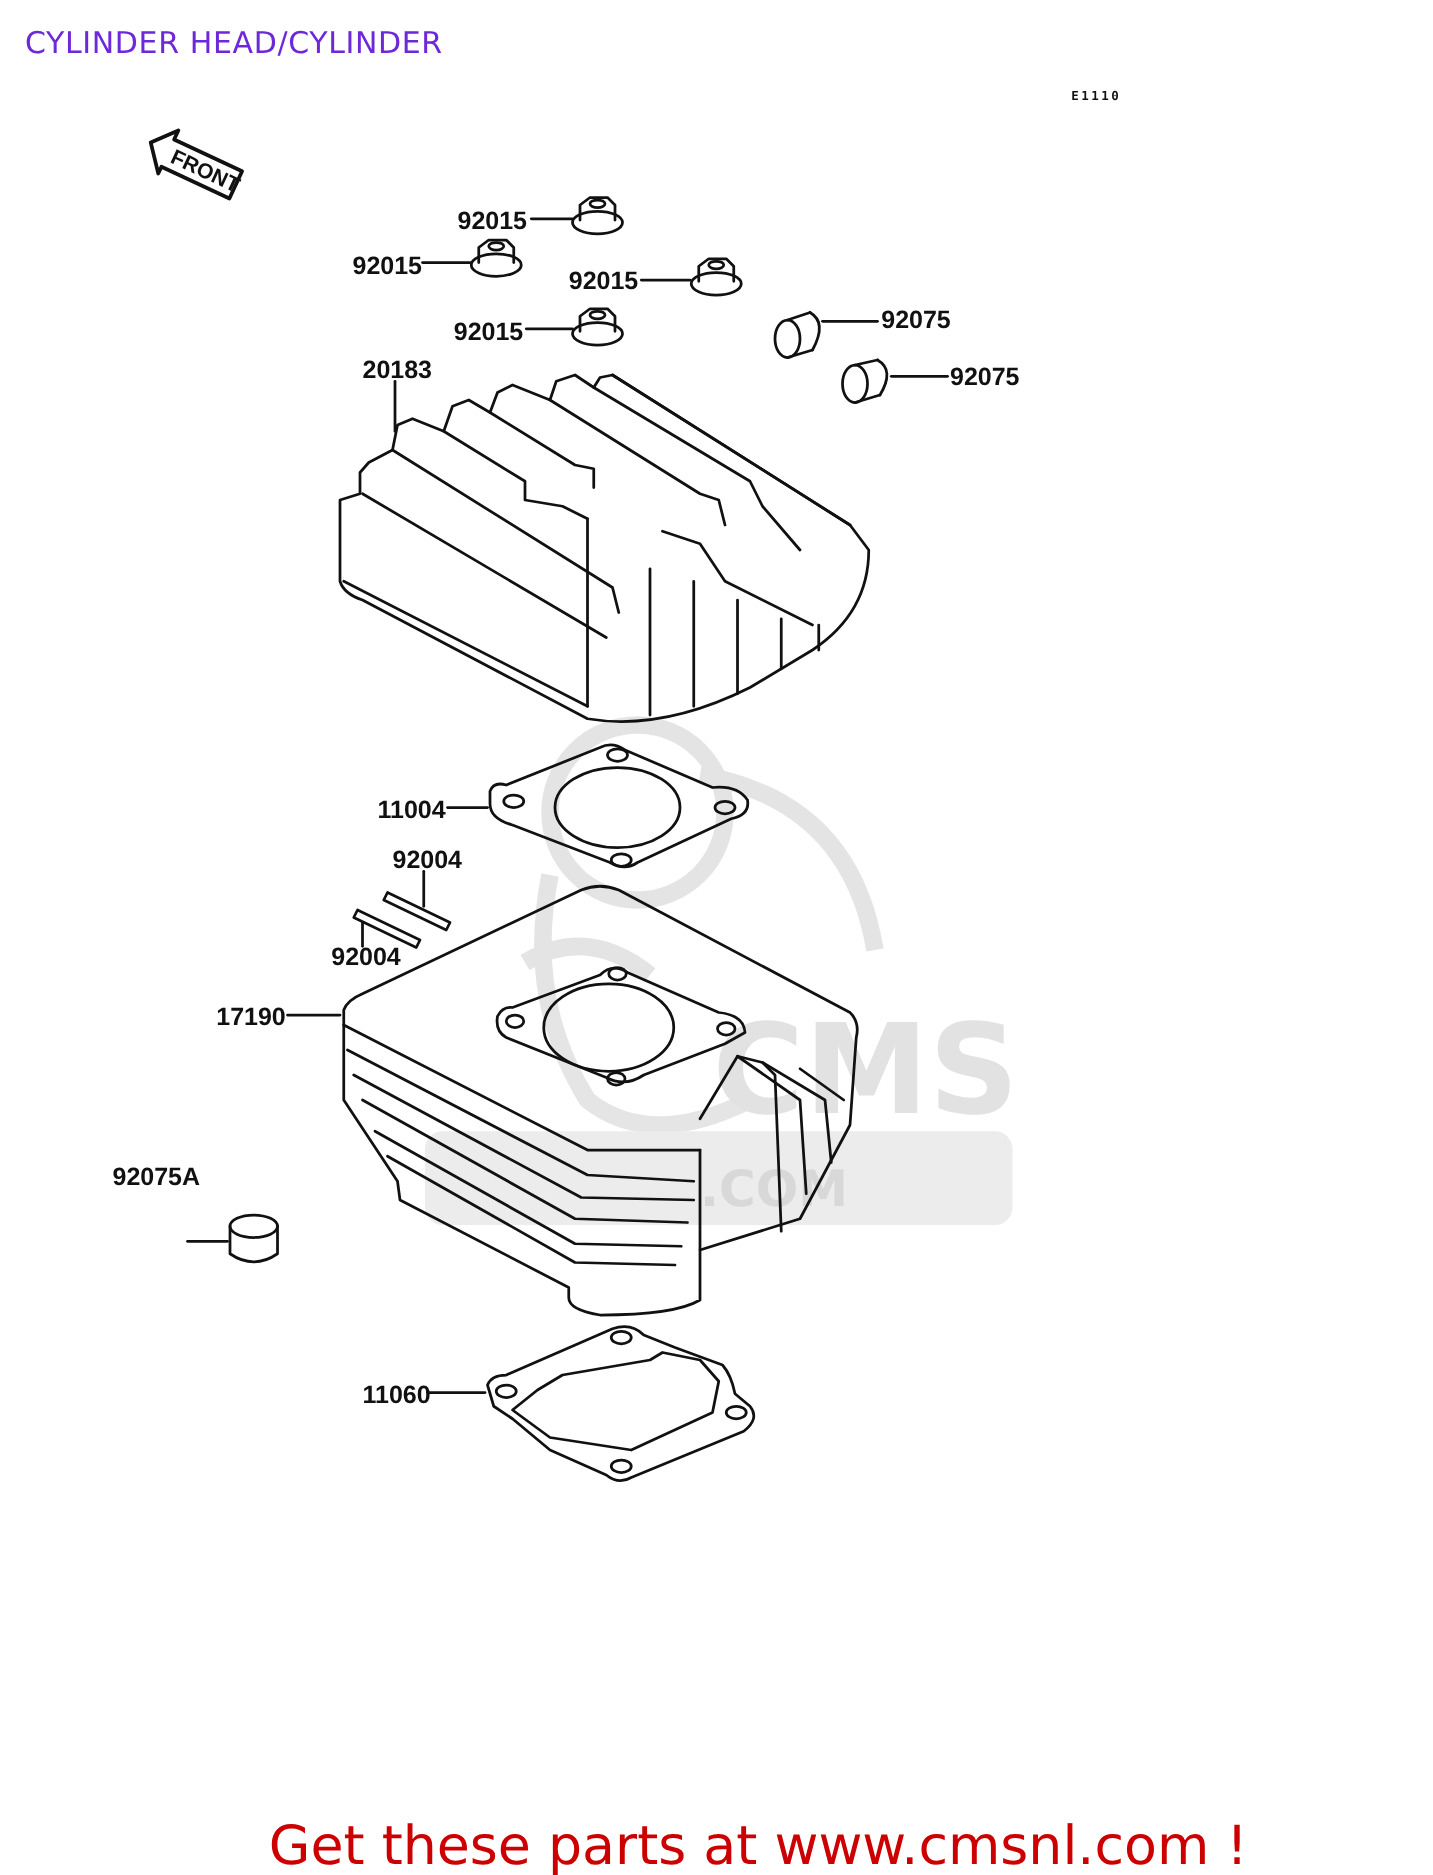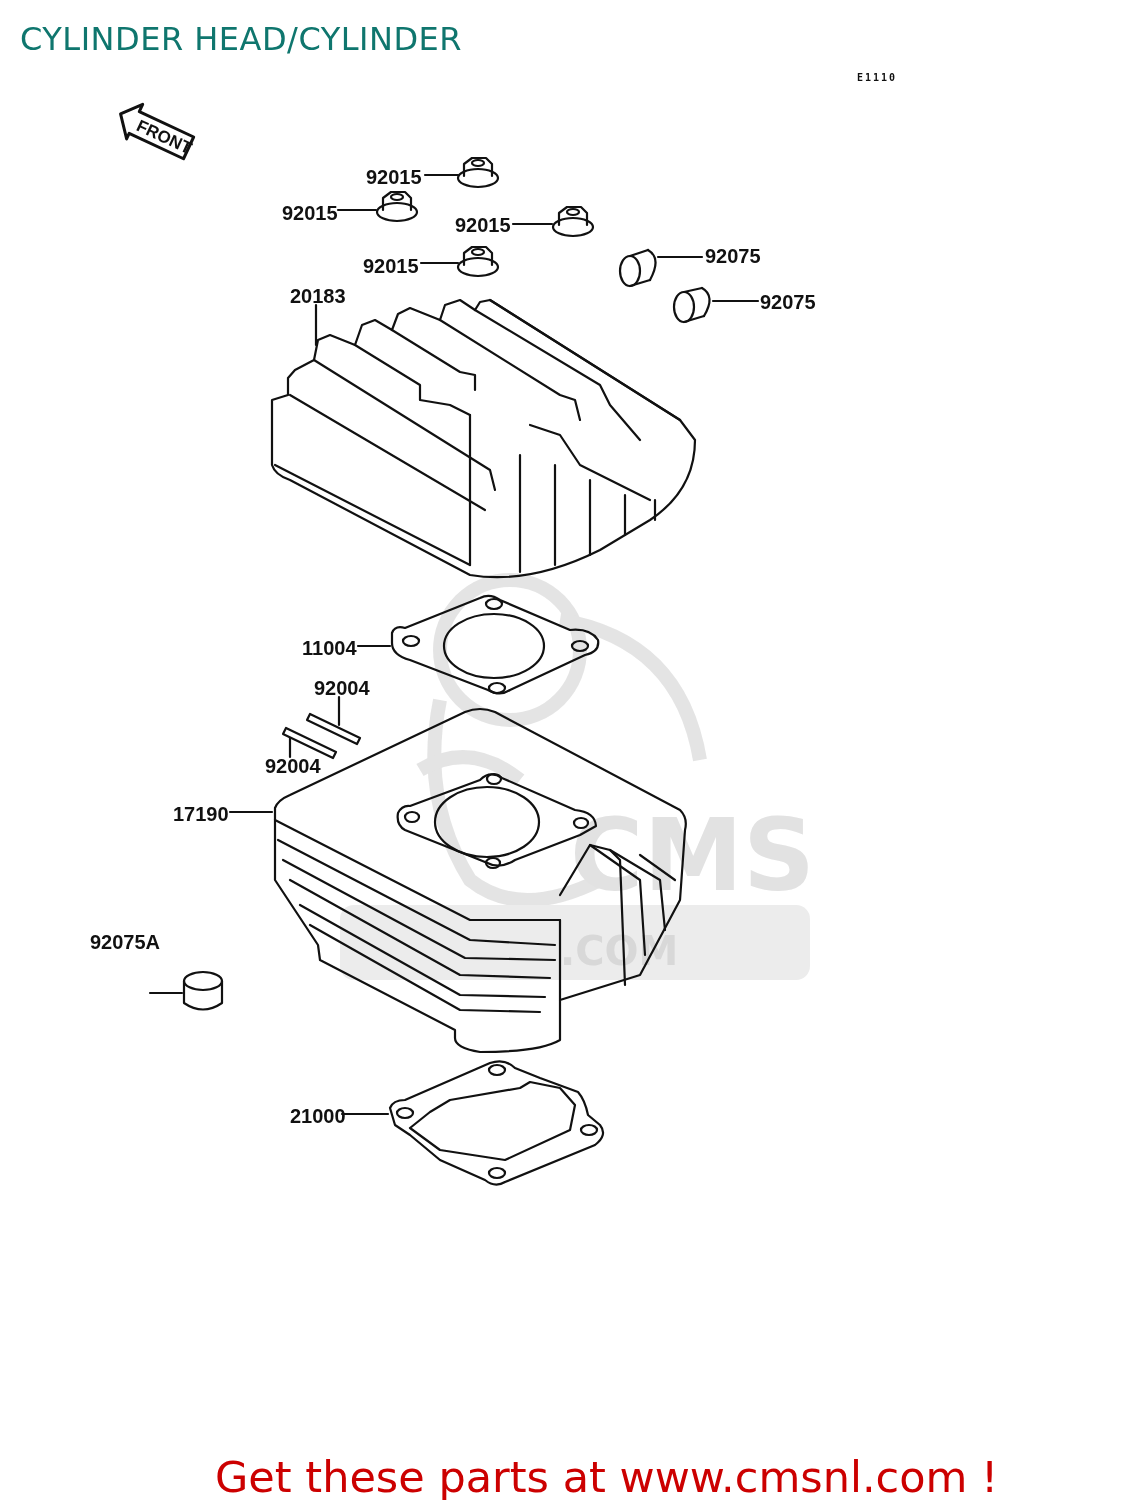--- a/index.html
+++ b/index.html
@@ -1,17 +1,17 @@
 <!DOCTYPE html>
 <html><head>
 <meta charset="utf-8">
 <style>
   html, body { margin: 0; padding: 0; background: #ffffff; }
   body { width: 1146px; height: 1500px; position: relative; overflow: hidden; font-family: "Liberation Sans", sans-serif; }
-  .page-title { position: absolute; left: 20px; top: 20px; font-family: "DejaVu Sans", sans-serif; font-size: 32px; color: #0f766e; letter-spacing: 0.5px; }
+  .page-title { position: absolute; left: 20px; top: 20px; font-family: "DejaVu Sans", sans-serif; font-size: 24px; color: #6d28d9; letter-spacing: 0.5px; }
   .diagram-code { position: absolute; left: 857px; top: 72px; font-family: "DejaVu Sans Mono", monospace; font-weight: bold; font-size: 10px; color: #111; letter-spacing: 2px; }
   .footer-cta { position: absolute; left: 215px; top: 1452px; font-family: "DejaVu Sans", sans-serif; font-size: 43px; color: #cc0000; }
   svg.diagram { position: absolute; left: 0; top: 0; }
   .lbl { position: absolute; font-family: "Liberation Sans", sans-serif; font-weight: bold; font-size: 20px; color: #111; line-height: 1; white-space: nowrap; }
   .part-hit { cursor: pointer; }
 </style>
 </head>
 <body>
 
 <div class="page-title">CYLINDER HEAD/CYLINDER</div>
@@ -153,15 +153,15 @@
 <div class="lbl" style="left:455px;top:215px">92015</div>
 <div class="lbl" style="left:363px;top:256px">92015</div>
 <div class="lbl" style="left:705px;top:246px">92075</div>
 <div class="lbl" style="left:760px;top:292px">92075</div>
 <div class="lbl" style="left:290px;top:286px">20183</div>
 <div class="lbl" style="left:302px;top:638px">11004</div>
 <div class="lbl" style="left:314px;top:678px">92004</div>
 <div class="lbl" style="left:265px;top:756px">92004</div>
 <div class="lbl" style="left:173px;top:804px">17190</div>
 <div class="lbl" style="left:90px;top:932px">92075A</div>
-<div class="lbl" style="left:290px;top:1106px">21000</div>
+<div class="lbl" style="left:290px;top:1106px">11060</div>
 
 <div class="footer-cta">Get these parts at www.cmsnl.com !</div>
 
 </body></html>

